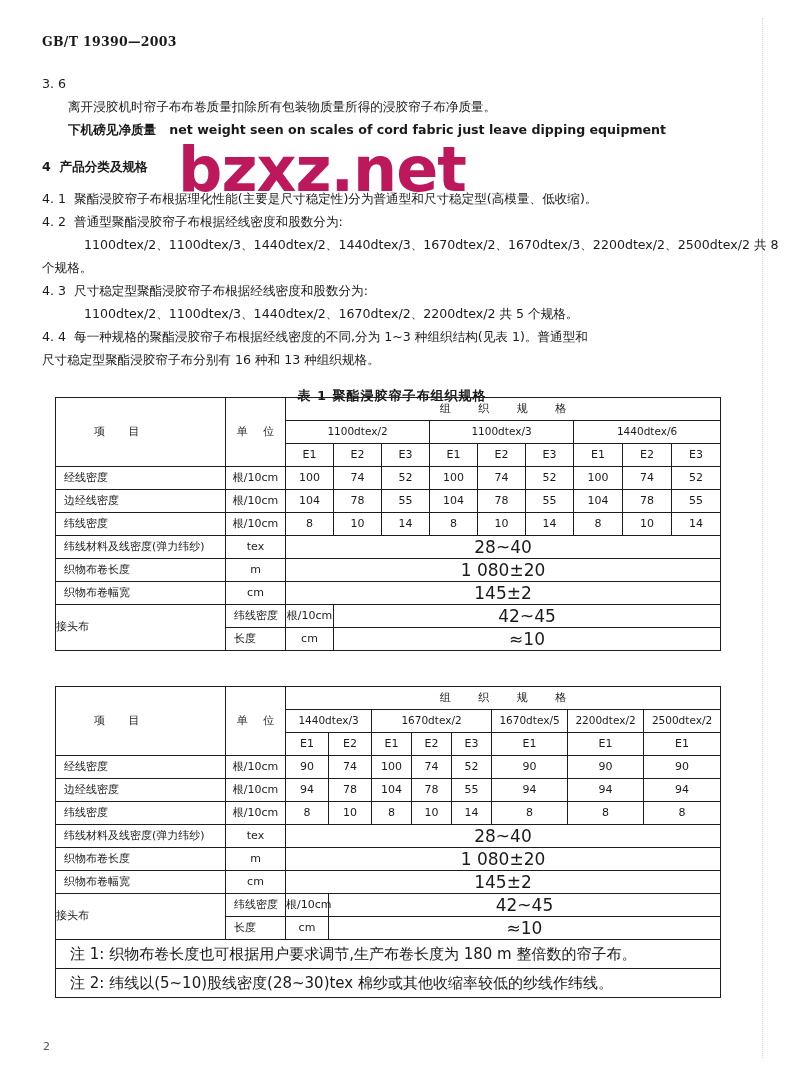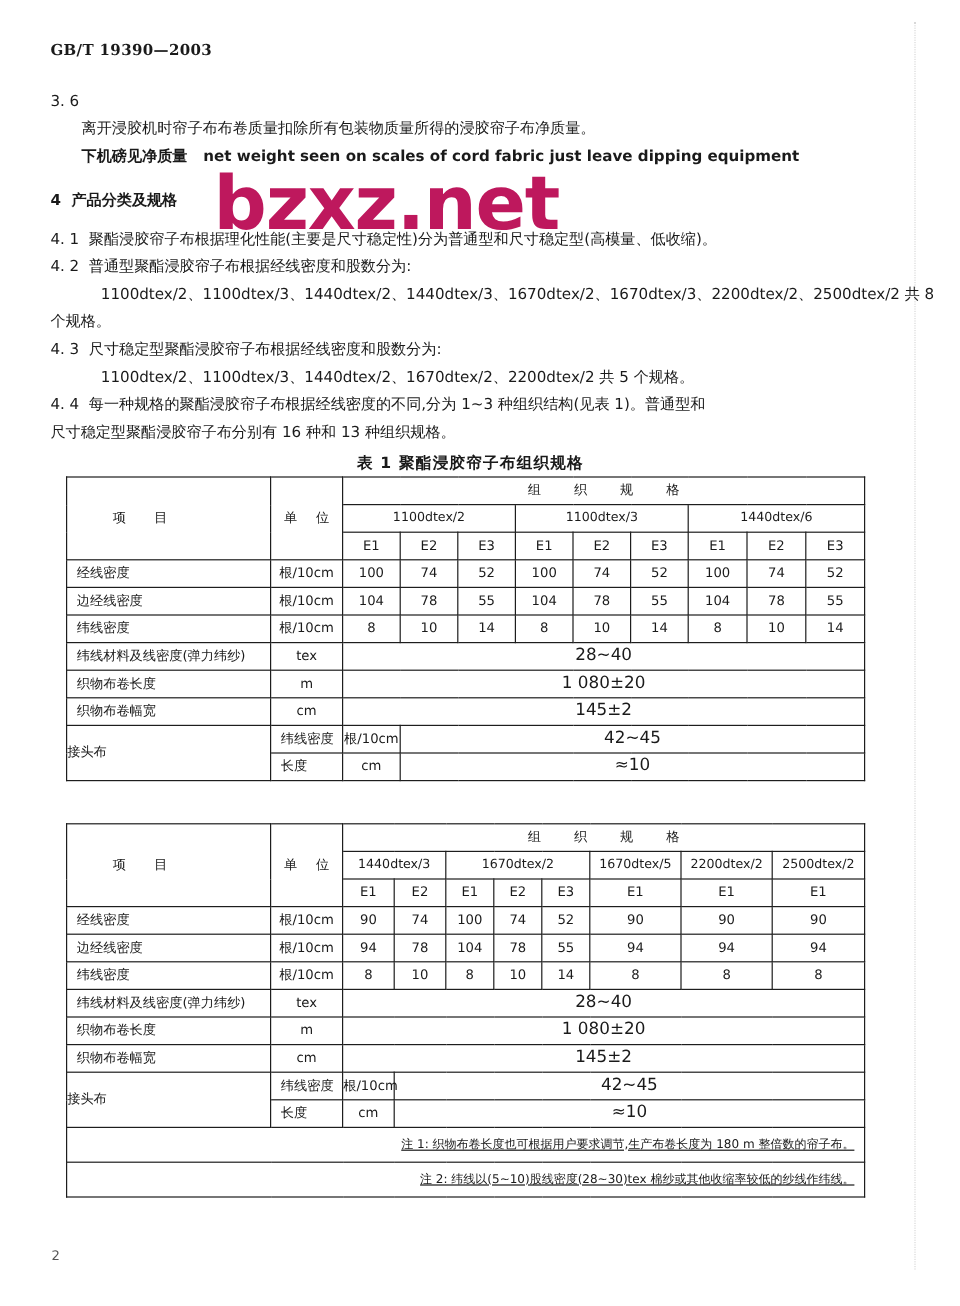--- a/index.html
+++ b/index.html
@@ -68,21 +68,21 @@
   .line.indent1 { padding-left: 26px; }
   .line.indent2 { padding-left: 42px; }
   .gap-s { height: 9px; }
   .gap-m { height: 14px; }
 
   .table-title {
     text-align: center;
     font-size: 13px;
     font-weight: bold;
     letter-spacing: 1px;
-    margin-top: 6px;
+    margin-top: 16px;
   }
 
   table.spec {
     position: absolute;
     border-collapse: collapse;
     table-layout: fixed;
     z-index: 2;
     background: transparent;
   }
   table.spec td, table.spec th {
@@ -102,31 +102,30 @@
   table.spec td.item-hdr {
     letter-spacing: 10px;
     padding-left: 38px;
     text-align: left;
   }
   table.spec td.unit-hdr {
     letter-spacing: 6px;
     padding-left: 6px;
   }
   table.spec td.grouphdr { font-size: 10.5px; }
-  table.spec td.wide-val { font-size: 14px; }
+  table.spec td.wide-val { font-size: 17px; }
   table.spec td.org-spec {
     letter-spacing: 12px;
     padding-left: 12px;
   }
   table.spec td.note {
-    text-align: right;
+    text-align: left;
     padding: 4px 8px 4px 14px;
-    font-size: 10px;
+    font-size: 15px;
     height: 20px;
-    text-decoration: underline;
   }
   table.spec td.joint-label {
     text-align: left;
   }
   .page-num {
     position: absolute;
     left: 43px;
     top: 1040px;
     font-size: 11px;
     color: #555;

